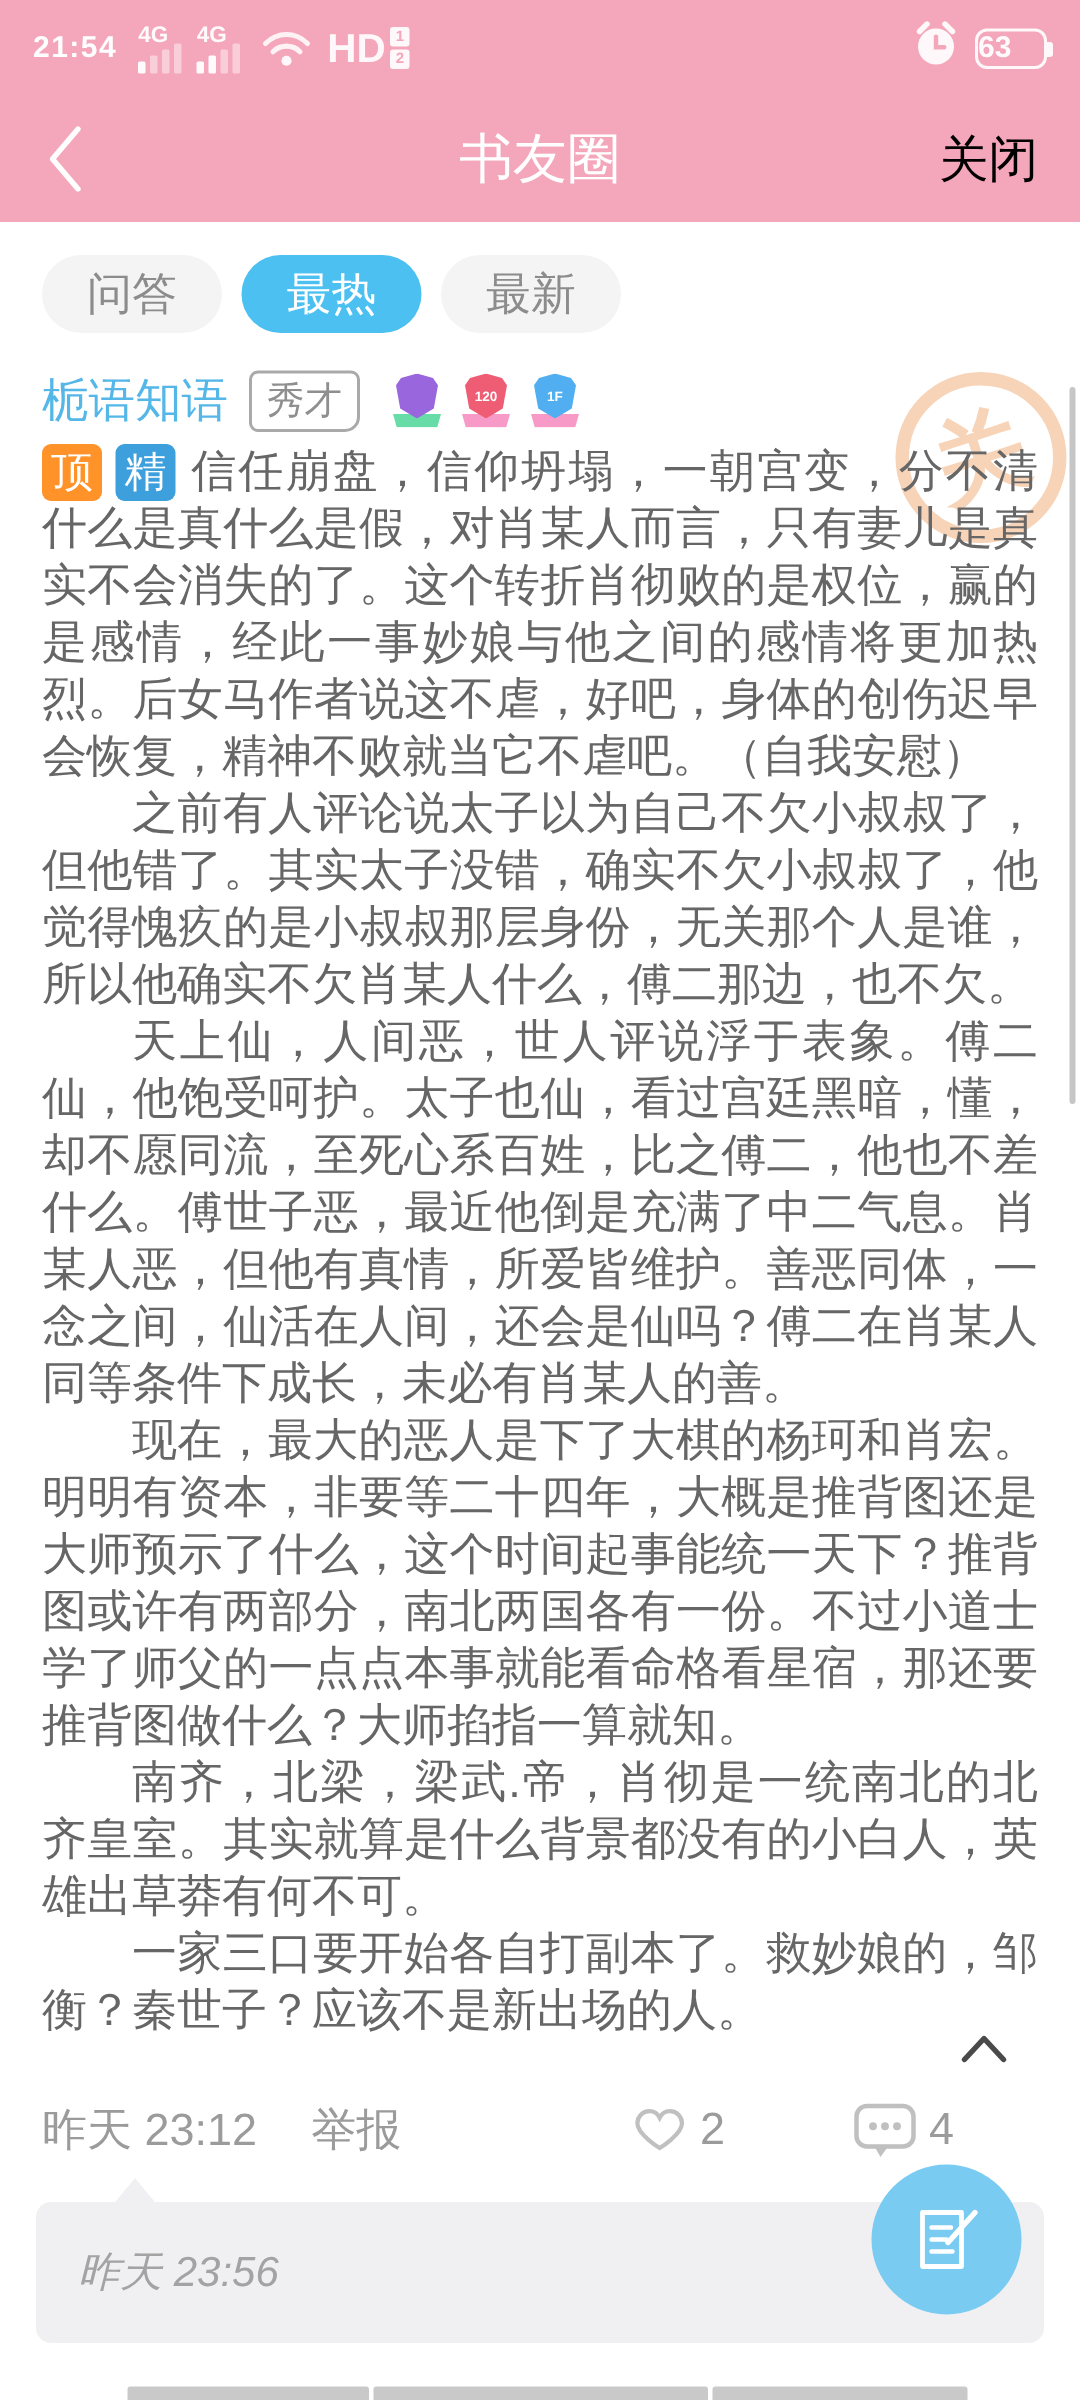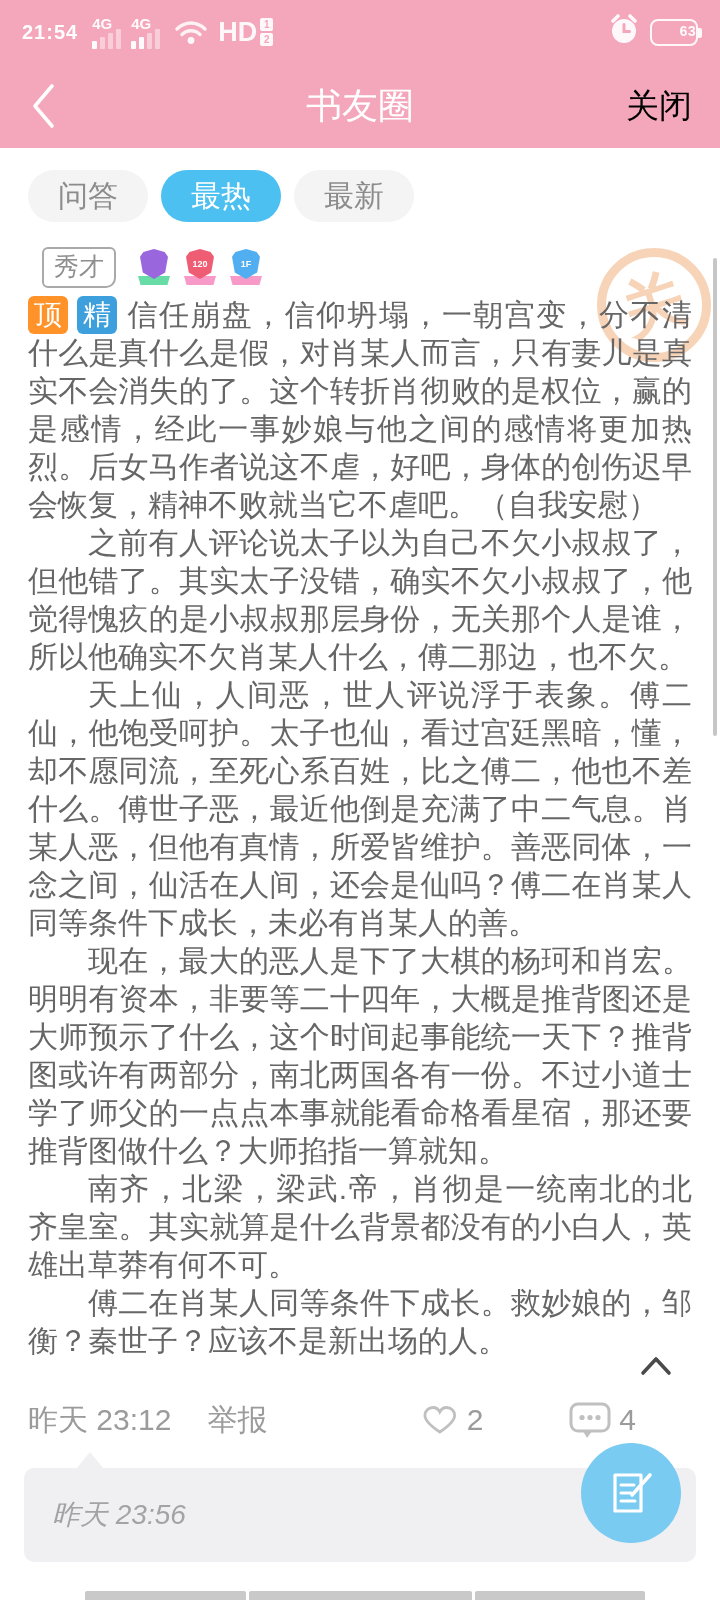--- a/index.html
+++ b/index.html
@@ -14,21 +14,21 @@
   .sig .g { font-style:normal; font-size:15px; font-weight:700; position:absolute; top:0; left:0; color:rgba(255,255,255,.95); }
   .bars { display:inline-flex; align-items:flex-end; gap:3px; margin-top:12px; padding-top:14px; }
   .bars i { display:inline-block; width:5px; background:rgba(255,255,255,.45); border-radius:1px; }
   .bars i.on { background:rgba(255,255,255,.95); }
   .b1{height:8px;} .b2{height:12px;} .b3{height:16px;} .b4{height:20px;}
   .wifi { margin:0 10px 0 4px; display:inline-flex; }
   .hd { font-size:27px; font-weight:700; color:rgba(255,255,255,.92); display:inline-flex; align-items:center; }
   .hd-slot { display:inline-flex; flex-direction:column; gap:2px; margin-left:3px; }
   .hd-slot b { width:13px; height:13px; background:rgba(255,255,255,.92); color:#f4a6bb; font-size:10px; line-height:13px; text-align:center; border-radius:2px; font-weight:700; }
   .sb-right { margin-left:auto; display:flex; align-items:center; gap:10px; }
-  .battery { position:relative; width:48px; height:27px; border:2px solid rgba(255,255,255,.92); border-radius:8px; display:flex; align-items:center; justify-content:flex-end; font-size:14px; font-weight:700; color:rgba(255,255,255,.95);font-family:Liberation Mono, monospace; }
+  .battery { position:relative; width:48px; height:27px; border:2px solid rgba(255,255,255,.92); border-radius:8px; display:flex; align-items:center; justify-content:flex-start; font-size:20px; font-weight:700; color:rgba(255,255,255,.95); }
   .battery::after { content:""; position:absolute; right:-6px; top:7px; width:4px; height:10px; background:rgba(255,255,255,.92); border-radius:0 2px 2px 0; }
 
   
   .appbar { height:84px; background:#f4a6bb; display:flex; align-items:center; position:relative; padding:0 28px; }
   .appbar .title { position:absolute; left:0; right:0; text-align:center; color:#fff; font-size:36px; }
   .back { display:flex; align-items:center; z-index:2; }
   .close { margin-left:auto; color:#000000; font-size:33px; z-index:2; }
 
   
   .content { position:relative; background:#fff; padding:0 28px; }
@@ -148,20 +148,21 @@
     </div>
     <div class="scrollbar"></div>
 
     <div class="tabs">
       <div class="tab">问答</div>
       <div class="tab active">最热</div>
       <div class="tab">最新</div>
     </div>
 
     <div class="author-row">
+      <span class="author-name">栀语知语</span>
       <span class="rank">秀才</span>
       <span class="medals">
         <span class="medal m1">
             <span class="ribbon"></span>
             <span class="shield"></span>
           </span>
         <span class="medal m2">
             <span class="ribbon"></span>
             <span class="shield">120</span>
           </span>
@@ -171,21 +172,21 @@
           </span>
       </span>
     </div>
 
     <div class="post-text">
       <p><span class="ptag orange">顶</span><span class="ptag blue">精</span><span>信任崩盘，信仰坍塌，一朝宫变，分不清什么是真什么是假，对肖某人而言，只有妻儿是真实不会消失的了。这个转折肖彻败的是权位，赢的是感情，经此一事妙娘与他之间的感情将更加热烈。后女马作者说这不虐，好吧，身体的创伤迟早会恢复，精神不败就当它不虐吧。（自我安慰）</span></p>
       <p class="indent">之前有人评论说太子以为自己不欠小叔叔了，但他错了。其实太子没错，确实不欠小叔叔了，他觉得愧疚的是小叔叔那层身份，无关那个人是谁，所以他确实不欠肖某人什么，傅二那边，也不欠。</p>
       <p class="indent">天上仙，人间恶，世人评说浮于表象。傅二仙，他饱受呵护。太子也仙，看过宫廷黑暗，懂，却不愿同流，至死心系百姓，比之傅二，他也不差什么。傅世子恶，最近他倒是充满了中二气息。肖某人恶，但他有真情，所爱皆维护。善恶同体，一念之间，仙活在人间，还会是仙吗？傅二在肖某人同等条件下成长，未必有肖某人的善。</p>
       <p class="indent">现在，最大的恶人是下了大棋的杨珂和肖宏。明明有资本，非要等二十四年，大概是推背图还是大师预示了什么，这个时间起事能统一天下？推背图或许有两部分，南北两国各有一份。不过小道士学了师父的一点点本事就能看命格看星宿，那还要推背图做什么？大师掐指一算就知。</p>
       <p class="indent">南齐，北梁，梁武.帝，肖彻是一统南北的北齐皇室。其实就算是什么背景都没有的小白人，英雄出草莽有何不可。</p>
-      <p class="indent">傅二在肖某人同等条件下成长。救妙娘的，邹衡？秦世子？应该不是新出场的人。</p>
+      <p class="indent">一家三口要开始各自打副本了。救妙娘的，邹衡？秦世子？应该不是新出场的人。</p>
     </div>
 
     <div class="collapse-row">
       <span>
         <svg width="36" height="24" viewBox="0 0 36 24">
           <polyline points="5,19 18,5 31,19" fill="none" stroke="#4a4a4a" stroke-width="3.6" stroke-linecap="round" stroke-linejoin="round"></polyline>
         </svg>
       </span>
     </div>
 

